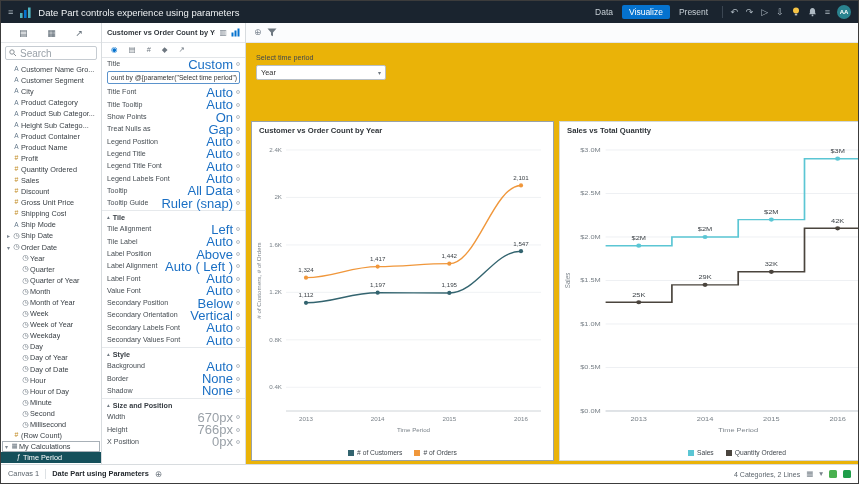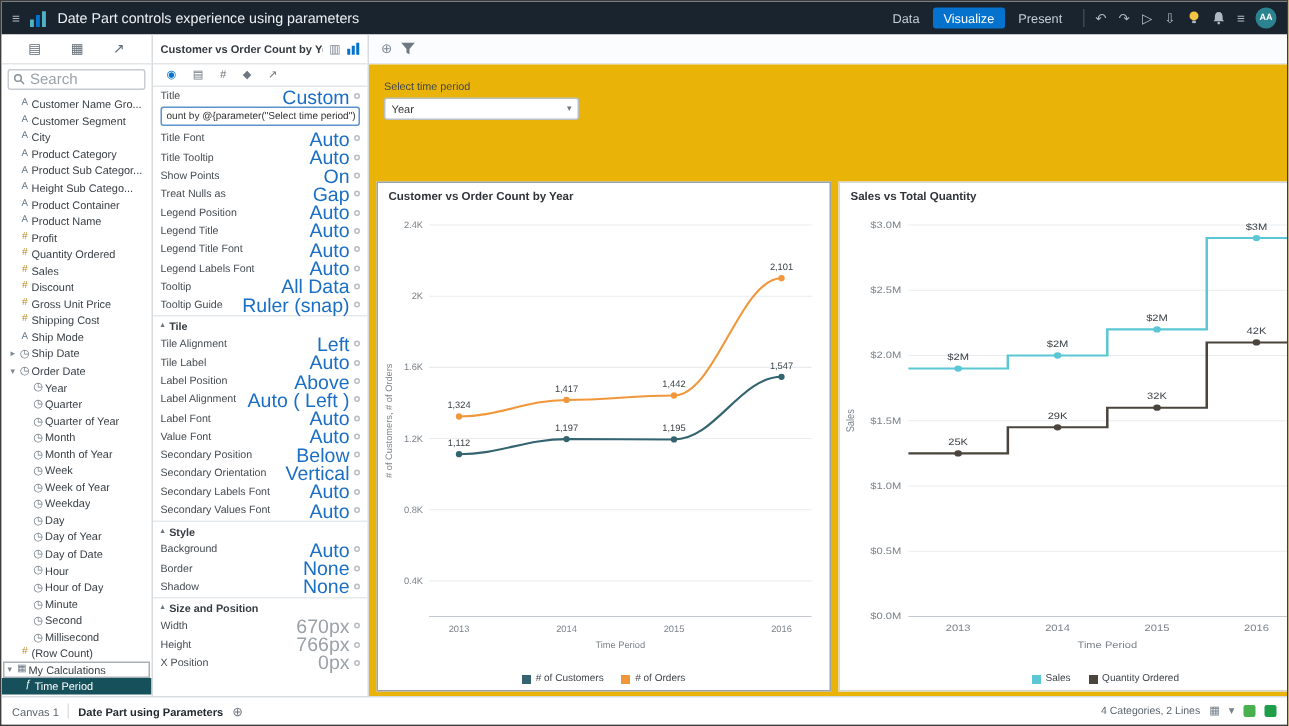--- a/index.html
+++ b/index.html
@@ -622,21 +622,21 @@
                 <span class="sw" style="background: rgb(74, 68, 61);"></span>
                 <span>Quantity Ordered</span>
               </span>
             </div>
         </div>
       </div>
     </section>
   </div>
 
   <footer class="bottombar">
-    <span class="bb-tabs" id="bb-tabs" style="display:flex;align-items:center;gap:6px">
+    <span class="bb-tabs" id="bb-tabs" style="display:flex;align-items:flex-start;gap:6px">
         <span class="bb-tab">Canvas 1</span>
         <span class="bb-sep"></span>
         <span class="bb-tab active">Date Part using Parameters</span>
       </span>
     <span class="bb-plus">⊕</span>
     <div class="bb-spacer"></div>
     <span class="bb-status">4 Categories, 2 Lines</span>
     <span class="bb-icon">▦</span>
     <span class="bb-icon">▾</span>
     <span class="gsq g1"></span>

